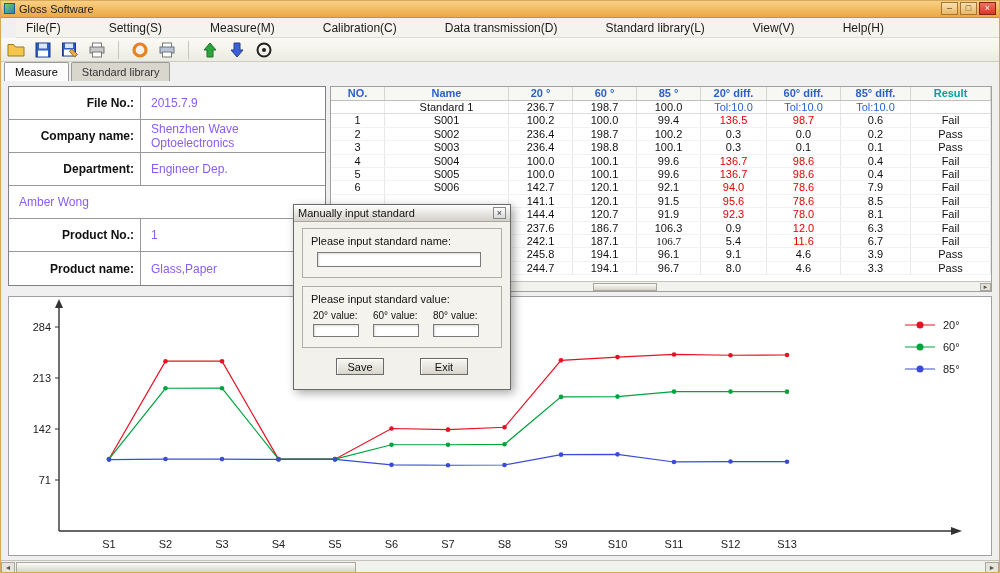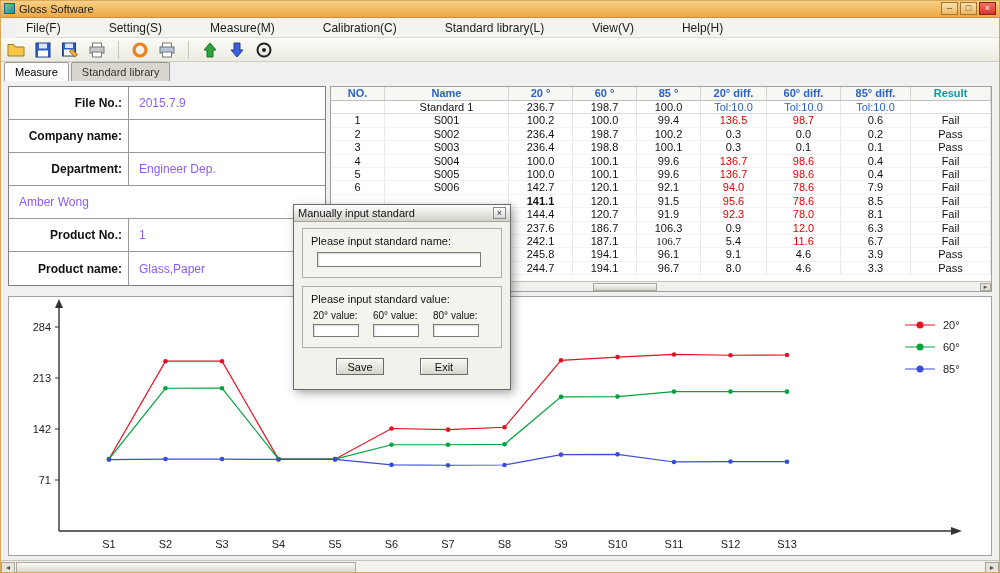--- a/index.html
+++ b/index.html
@@ -27,21 +27,21 @@
 
   
   .tabstrip{position:absolute;top:62px;left:4px;height:19px;display:flex;align-items:flex-end;font-size:11px;z-index:2;}
   .tab{padding:3px 10px;border:1px solid #9a9a9a;border-bottom:none;background:#d9d6cd;color:#333;margin-right:2px;border-radius:2px 2px 0 0;}
   .tab.active{background:#fdfdfd;color:#000;}
 
   
   .form-panel{position:absolute;left:8px;top:86px;width:318px;height:200px;background:#fff;border:1px solid #808080;}
   .form-row{display:flex;height:33px;border-bottom:1px solid #999;}
   .form-row:last-child{border-bottom:none;}
-  .form-label{width:120px;border-right:1px solid #999;display:flex;align-items:center;justify-content:flex-end;padding-right:6px;font-weight:bold;font-size:12px;color:#111;}
+  .form-label{width:132px;border-right:1px solid #999;display:flex;align-items:center;justify-content:flex-end;padding-right:6px;font-weight:bold;font-size:12px;color:#111;}
   .form-value{flex:1;display:flex;align-items:center;padding-left:10px;font-size:12px;color:#8b5cf6;}
 
   
   .table-panel{position:absolute;left:330px;top:86px;width:662px;height:206px;background:#fff;border:1px solid #a0a0a0;font-size:11px;}
   .thead{display:flex;height:14px;background:#f7f7f4;border-bottom:1px solid #c0c0c0;}
   .tr{display:flex;height:13.4px;border-bottom:1px solid #f2f2f2;}
   .tr.std{border-bottom:1px solid #dcdcdc;}
   .td{text-align:center;overflow:hidden;white-space:nowrap;line-height:13.4px;border-right:1px solid #e8e8e8;color:#111;flex:none;}
   .thead .td{color:#2b62c8;font-weight:bold;line-height:13px;border-right:1px solid #d4d4d4;}
   .thead .td.result-col{color:#00a3a3;}
@@ -92,20 +92,21 @@
     <span class="winbtn">□</span>
     <span class="winbtn close">×</span>
   </span>
 </div>
 
 <div class="menubar">
   <span class="menu-item">File(F)</span>
   <span class="menu-item">Setting(S)</span>
   <span class="menu-item">Measure(M)</span>
   <span class="menu-item">Calibration(C)</span>
+  <span class="menu-item">Data transmission(D)</span>
   <span class="menu-item">Standard library(L)</span>
   <span class="menu-item">View(V)</span>
   <span class="menu-item">Help(H)</span>
 </div>
 
 <div class="toolbar">
   <span class="tool-icon">
     <svg width="18" height="18">
         <path d="M1 6 L1 3.5 L6.5 3.5 L8.5 6 L17 6 L17 15 L1 15 Z" fill="#f5c64a" stroke="#9c7a1e"></path>
       </svg>
@@ -169,20 +170,21 @@
   <span class="tab">Standard library</span>
 </div>
 
 <div class="form-panel">
   <div class="form-row">
     <div class="form-label">File No.:</div>
     <div class="form-value">2015.7.9</div>
   </div>
   <div class="form-row">
     <div class="form-label">Company name:</div>
+    <div class="form-value">Shenzhen Wave Optoelectronics</div>
   </div>
   <div class="form-row">
     <div class="form-label">Department:</div>
     <div class="form-value">Engineer Dep.</div>
   </div>
   <div class="form-row">
     <div class="form-value">Amber Wong</div>
   </div>
   <div class="form-row">
     <div class="form-label">Product No.:</div>
@@ -280,21 +282,21 @@
         <div class="td" style="width: 64px;">120.1</div>
         <div class="td" style="width: 64px;">92.1</div>
         <div class="td red" style="width: 66px;">94.0</div>
         <div class="td red" style="width: 74px;">78.6</div>
         <div class="td" style="width: 70px;">7.9</div>
         <div class="td" style="width: 80px;">Fail</div>
       </div>
       <div class="tr">
         <div class="td" style="width: 54px;"></div>
         <div class="td" style="width: 124px;"></div>
-        <div class="td" style="width: 64px; font-weight: bold;">141.1</div>
+        <div class="td" style="width: 64px;">141.1</div>
         <div class="td" style="width: 64px;">120.1</div>
         <div class="td" style="width: 64px;">91.5</div>
         <div class="td red" style="width: 66px;">95.6</div>
         <div class="td red" style="width: 74px;">78.6</div>
         <div class="td" style="width: 70px;">8.5</div>
         <div class="td" style="width: 80px;">Fail</div>
       </div>
       <div class="tr">
         <div class="td" style="width: 54px;"></div>
         <div class="td" style="width: 124px;"></div>

